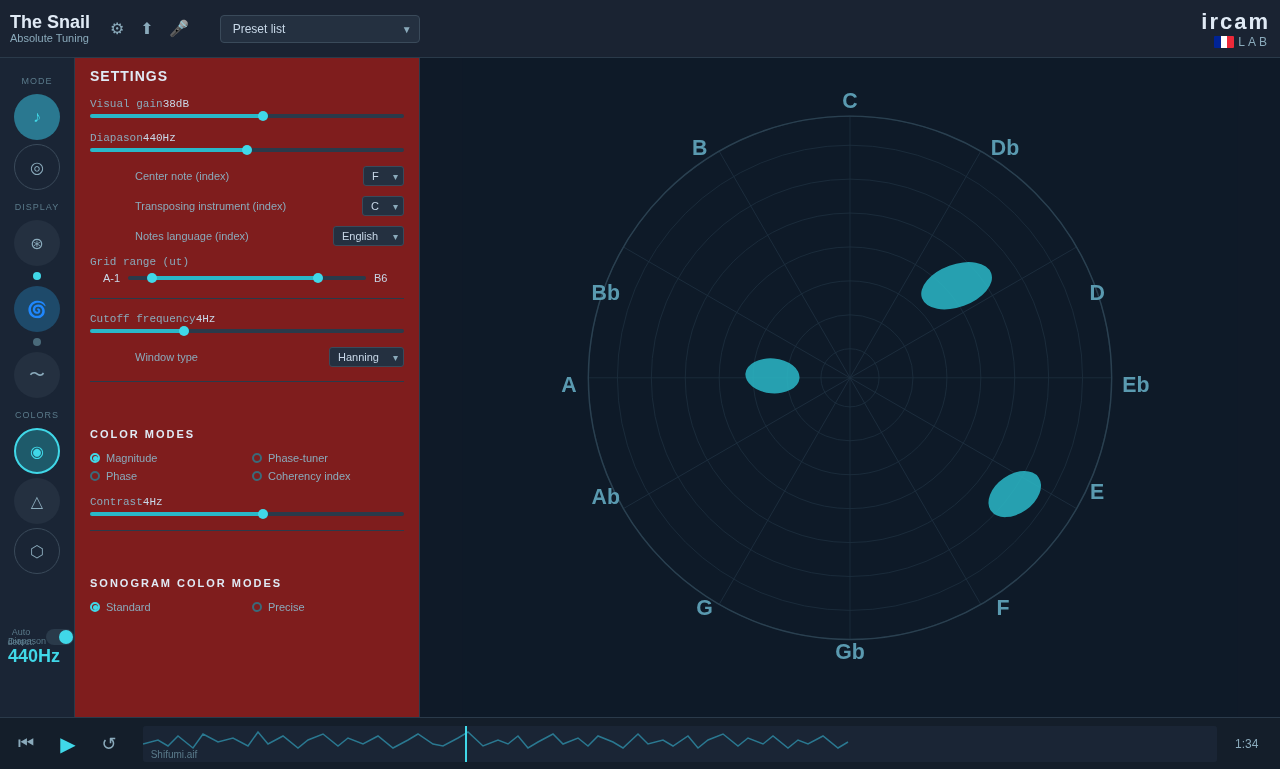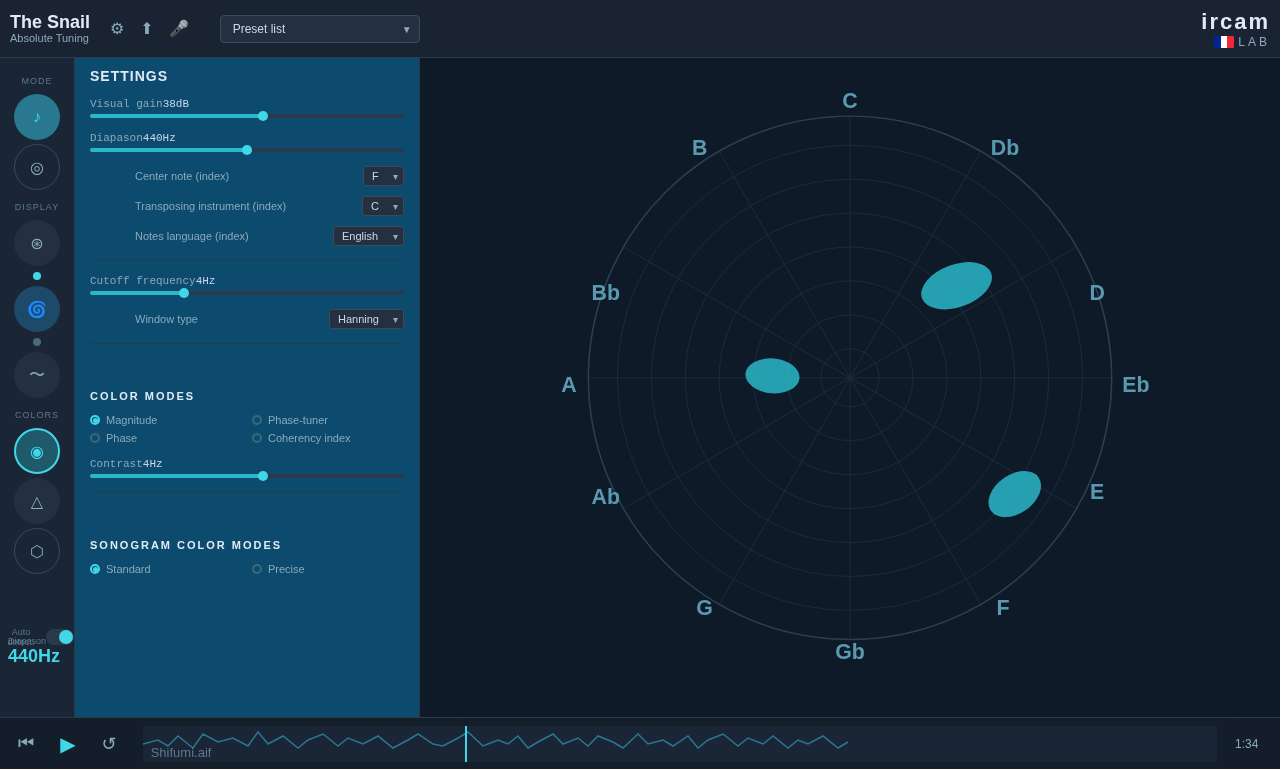--- a/index.html
+++ b/index.html
@@ -244,21 +244,21 @@
     }
     .diapason-value {
       font-size: 18px;
       font-weight: bold;
       color: #40d8e8;
     }
 
     
     .settings-panel {
       width: 345px;
-      background: #0c4a6e;
+      background: #7f1d1d;
       overflow-y: auto;
       border-right: 1px solid #2a3a4a;
       padding: 10px 15px;
       flex-shrink: 0;
     }
     .settings-title {
       font-size: 14px;
       font-weight: bold;
       color: #e0eaf5;
       margin-bottom: 14px;
@@ -477,21 +477,21 @@
       left: 30%;
       top: 0;
       bottom: 0;
       width: 2px;
       background: #40d8e8;
     }
     .filename-label {
       position: absolute;
       bottom: 2px;
       left: 8px;
-      font-size: 13px;
+      font-size: 10px;
       color: #5a7a8a;
     }
     .time-label {
       font-size: 12px;
       color: #8aaabb;
       min-width: 35px;
     }
   </style>
 </head>
 <body>
@@ -603,20 +603,34 @@
 
     <div class="select-row">
       <span class="setting-label">Notes language (index)</span>
       <div class="select-wrapper">
         <select class="setting-select">
           <option>English</option>
         </select>
       </div>
     </div>
 
+    <div class="setting-row">
+      <div class="setting-label-row">
+        <span class="setting-label">Grid range (ut)</span>
+      </div>
+      <div class="grid-range-row">
+        <span class="range-value-left">A-1</span>
+        <div class="range-slider-track">
+          <div class="range-slider-fill" style="left:10%; width:70%"></div>
+          <div class="range-thumb" style="left:10%"></div>
+          <div class="range-thumb" style="left:80%"></div>
+        </div>
+        <span class="range-value-right">B6</span>
+      </div>
+    </div>
 
     <hr class="section-divider">
 
     <div class="setting-row">
       <div class="setting-label-row">
         <span class="setting-label">Cutoff frequency</span>
         <span class="setting-value">4Hz</span>
       </div>
       <div class="slider-track">
         <div class="slider-fill" style="width:30%"></div>

